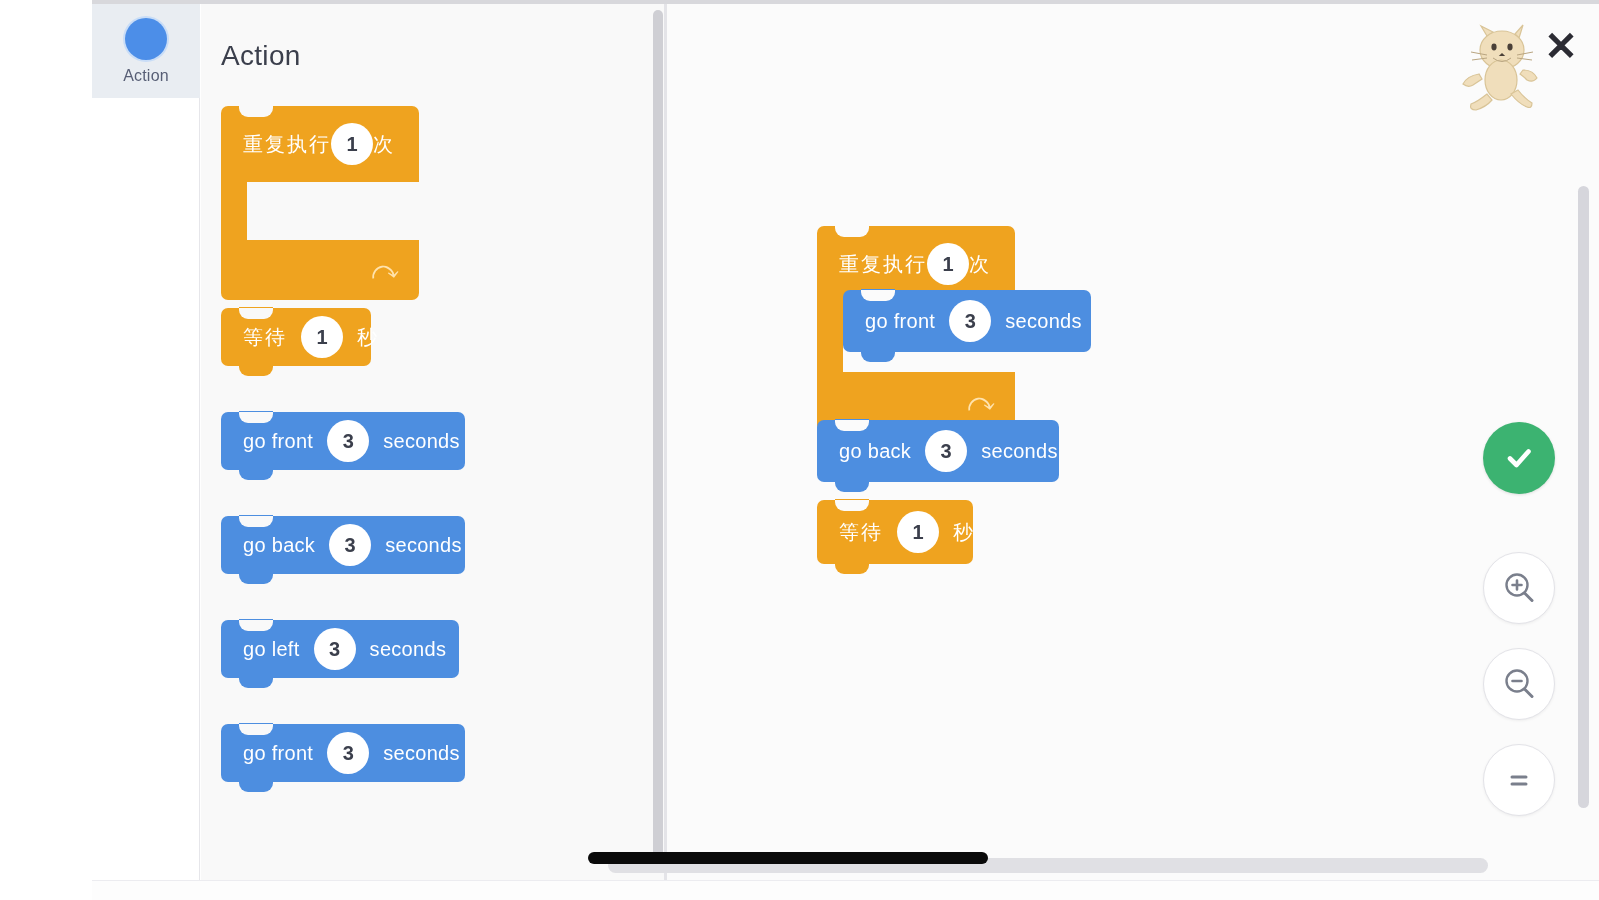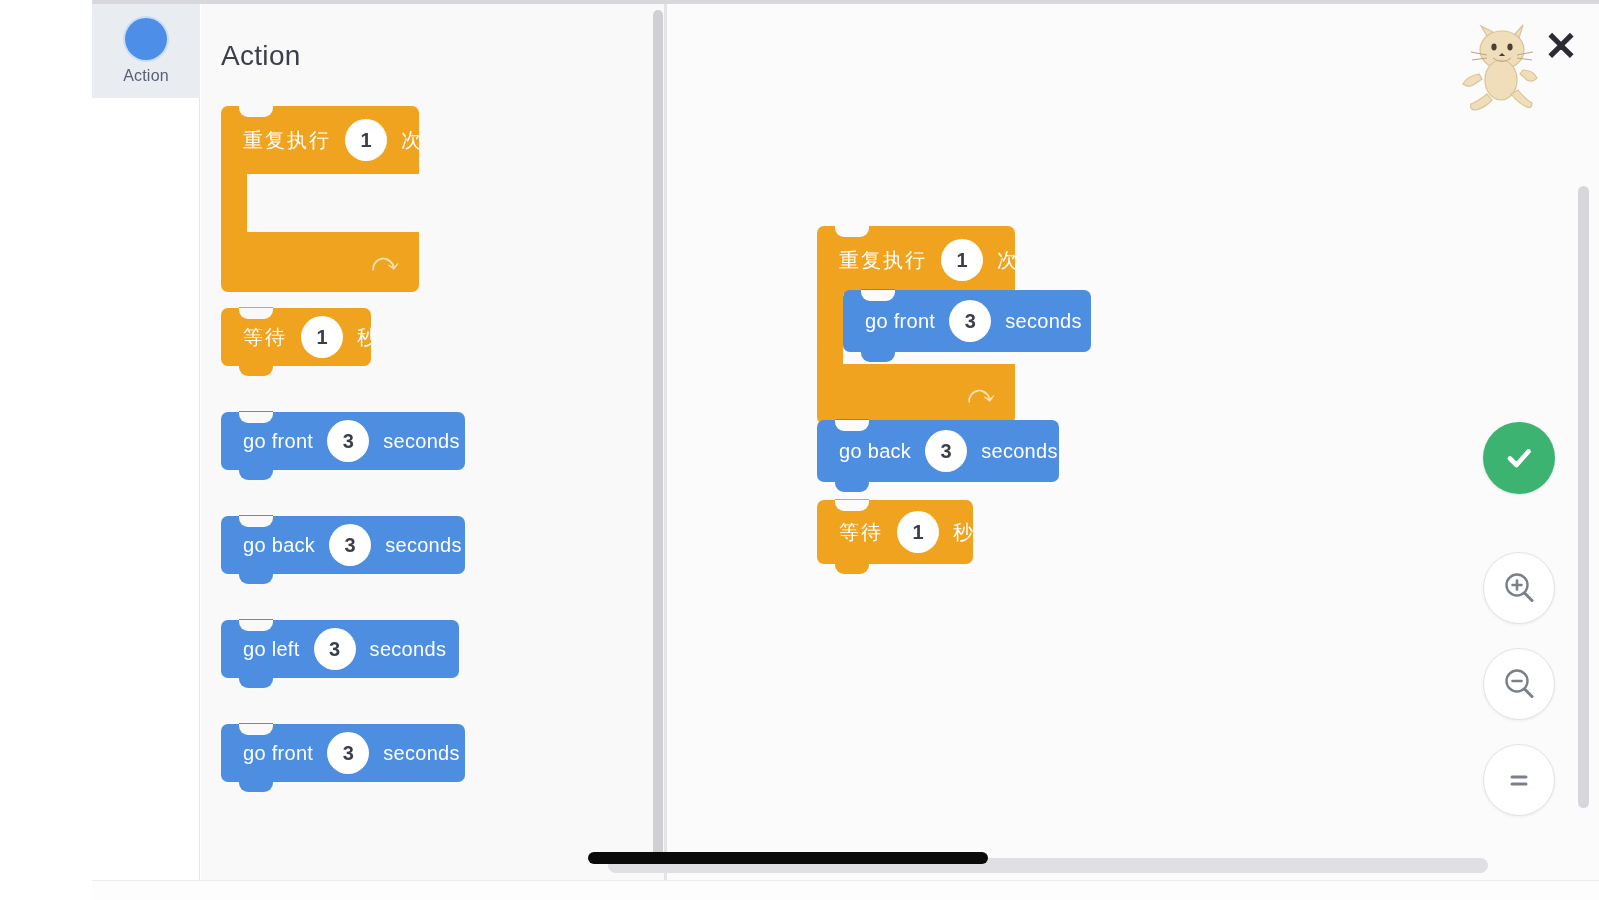--- a/index.html
+++ b/index.html
@@ -127,24 +127,24 @@
     color: #3b3f4c;
     font-size: 20px; font-weight: bold;
     display: flex; align-items: center; justify-content: center;
     cursor: text;
   }
 
   
   .cblock { position: absolute; cursor: grab; }
   .c-top {
     position: relative;
-    height: 68px;
+    height: 76px;
     background: #efa31f;
     border-radius: 7px 7px 0 0;
-    display: flex; align-items: center; gap: 14px;
+    display: flex; align-items: center; 
     padding: 0 22px;
     color: #fff;
   }
   .c-left {
     position: relative;
     width: 26px;
     background: #efa31f;
   }
   .c-bottom {
     position: relative;

